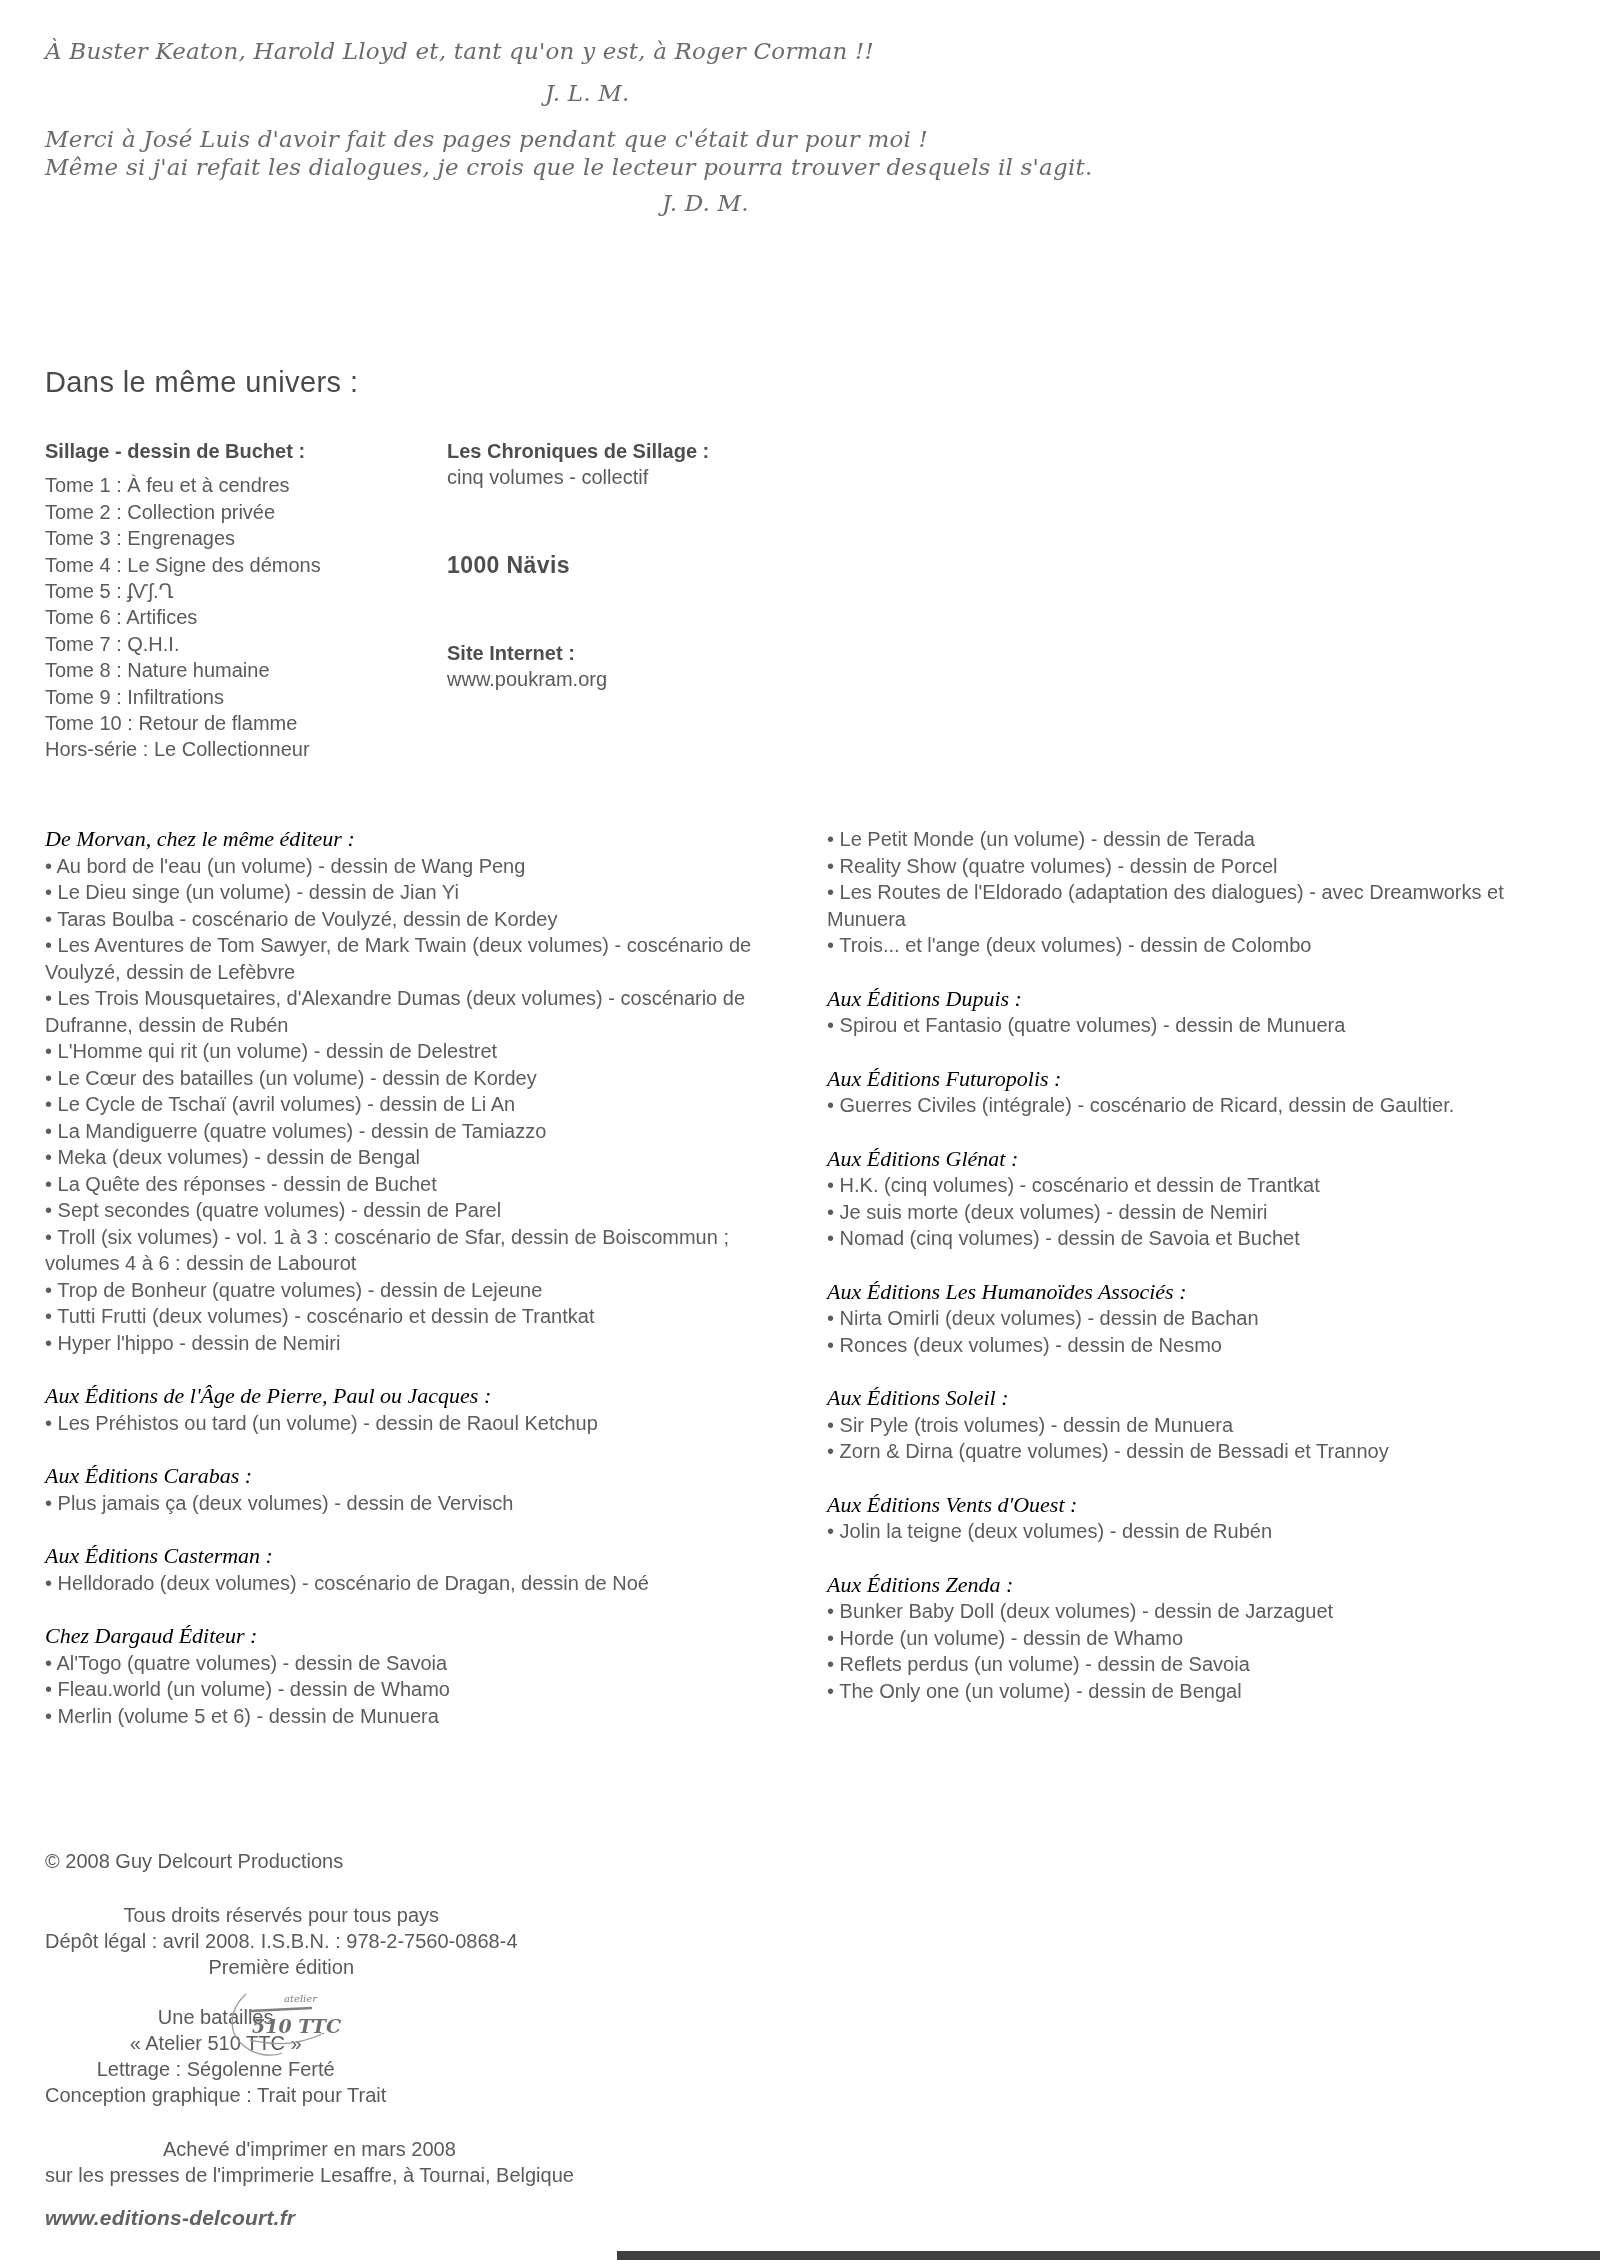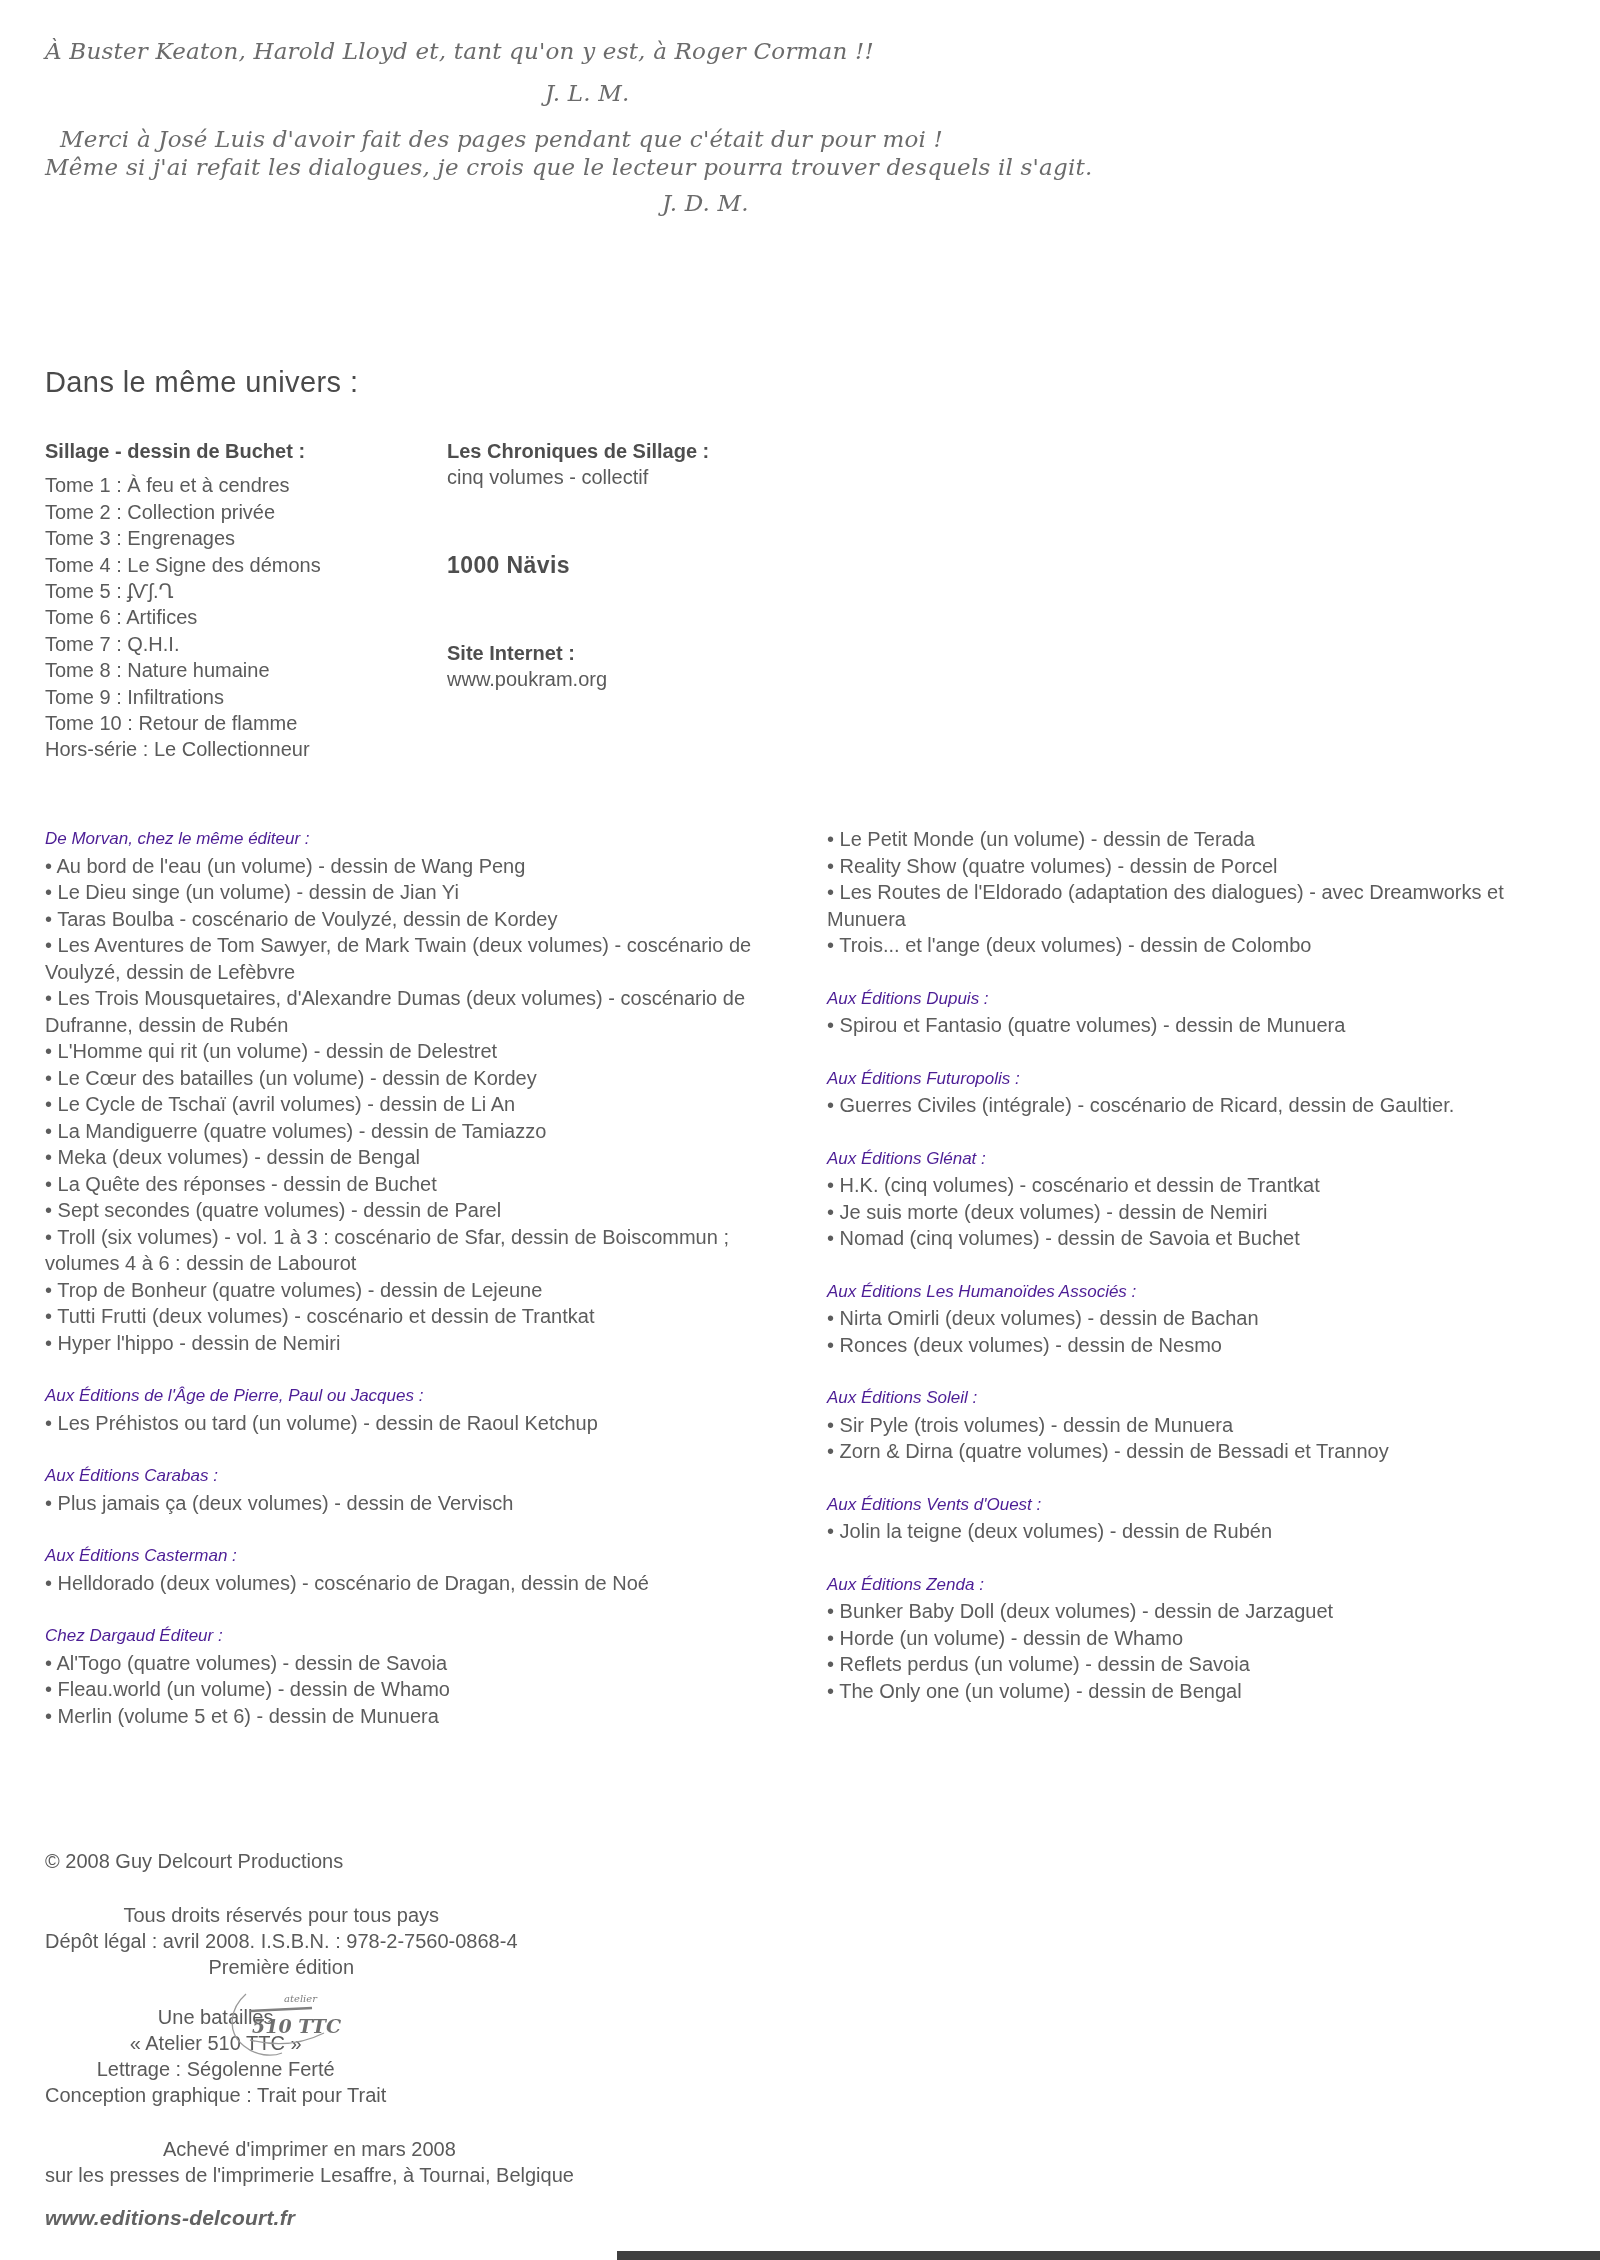--- a/index.html
+++ b/index.html
@@ -24,45 +24,45 @@
     font-weight:500;
     color:#4a4a4a;
     letter-spacing:.4px;
   }
   .list{font-size:20px;line-height:26.4px;}
   .bold-head{font-weight:bold;color:#4e4e4e;}
   .navis{font-size:23px;font-weight:bold;color:#4e4e4e;letter-spacing:.4px;}
   .tome-line{white-space:nowrap;}
   .bib{font-size:20px;line-height:26.5px;color:#5c5c5c;}
   .bib-heading{
-    font-family:Liberation Sans, sans-serif;
+    font-family:Liberation Serif, serif;
     font-style:italic;
-    font-size:17px;
-    color:#4c1d95;
+    font-size:22px;
+    color:#000000;
     margin-top:27px;
   }
   .bib > .bib-heading:first-child{margin-top:0;}
   .colo{font-size:20px;line-height:26px;white-space:nowrap;text-align:center;}
   .website{
     font-size:21px;
     font-weight:bold;
     font-style:italic;
     color:#636363;
     letter-spacing:.2px;
   }
   .scan-bar{background:#3f3f3f;}
 </style>
 </head>
 <body>
 
 <div>
 
   <div class="abs dedic" style="left:45px;top:38px">À Buster Keaton, Harold Lloyd et, tant qu'on y est, à Roger Corman !!</div>
   <div class="abs dedic" style="left:545px;top:80px">J. L. M.</div>
-  <div class="abs dedic" style="left:60px;top:126px">Merci à José Luis d'avoir fait des pages pendant que c'était dur pour moi !</div>
+  <div class="abs dedic" style="left:45px;top:126px">Merci à José Luis d'avoir fait des pages pendant que c'était dur pour moi !</div>
   <div class="abs dedic" style="left:45px;top:154px">Même si j'ai refait les dialogues, je crois que le lecteur pourra trouver desquels il s'agit.</div>
   <div class="abs dedic" style="left:662px;top:190px">J. D. M.</div>
 
   <div class="abs h-univers" style="left:45px;top:366px">Dans le même univers :</div>
 
   <div class="abs list" style="left:45px;top:438px;width:390px">
     <div class="bold-head" style="margin-bottom:8px">Sillage - dessin de Buchet :</div>
     <div>
         <div class="tome-line">Tome 1 : À feu et à cendres</div>
         <div class="tome-line">Tome 2 : Collection privée</div>

